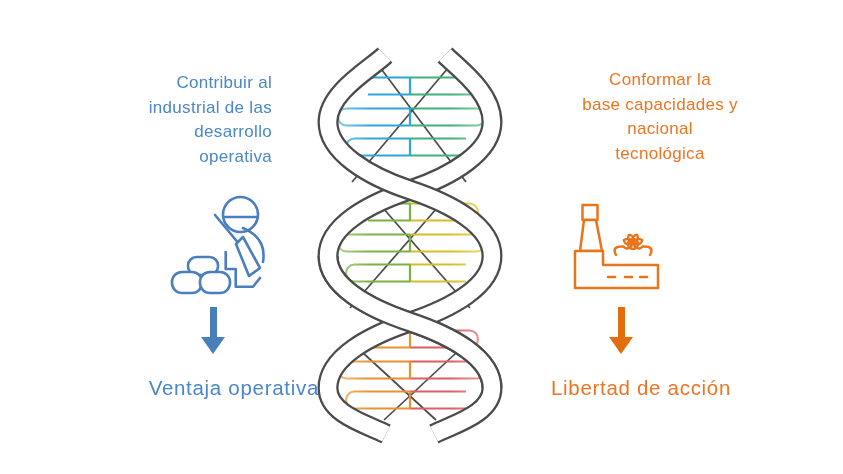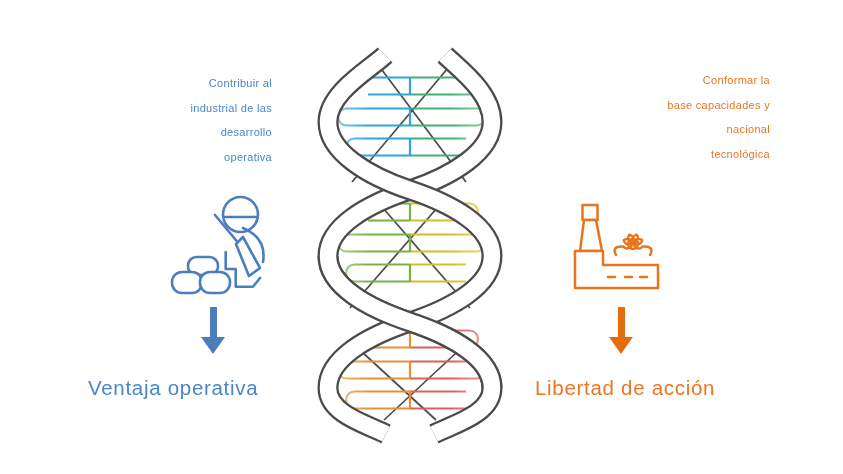--- a/index.html
+++ b/index.html
@@ -1,25 +1,25 @@
 <!DOCTYPE html>
 <html style="--blue-text: #4A86C8; --blue-icon: #4B7EBE; --blue-arrow: #4A7EBB; --orange-text: #ED7423; --orange-icon: #E8751A; --orange-arrow: #E36D0C;"><head>
 <meta charset="utf-8">
 <style>
   html,body{margin:0;padding:0;background:#fff;}
   .canvas{
     position:relative;width:843px;height:474px;background:#fff;overflow:hidden;
     font-family:"Liberation Sans","DejaVu Sans",sans-serif;
   }
-  .heading{position:absolute;font-size:11px;line-height:24.6px;letter-spacing:.3px;}
+  .heading{position:absolute;font-size:17px;line-height:24.6px;letter-spacing:.3px;}
   .heading-left{left:62px;top:71px;width:210px;text-align:right;color:var(--blue-text);}
-  .heading-right{left:550px;top:68px;width:220px;text-align:right;color:var(--orange-text);}
+  .heading-right{left:550px;top:68px;width:220px;text-align:center;color:var(--orange-text);}
   .result-label{position:absolute;font-size:20.5px;letter-spacing:.7px;white-space:nowrap;}
-  .result-left{left:88px;top:376px;width:215px;text-align:left;color:var(--blue-text);}
-  .result-right{left:535px;top:376px;width:212px;text-align:left;color:var(--orange-text);}
+  .result-left{left:104px;top:376px;width:215px;text-align:right;color:var(--blue-text);}
+  .result-right{left:535px;top:376px;width:212px;text-align:center;color:var(--orange-text);}
   .icon-svg{position:absolute;}
   .soldier{left:163px;top:188px;}
   .factory{left:570px;top:198px;}
   .soldier path,.soldier circle,.soldier rect,.soldier line{
     stroke:var(--blue-icon);stroke-width:2.6;fill:none;stroke-linecap:round;stroke-linejoin:round;}
   .factory path,.factory circle,.factory rect,.factory line{
     stroke:var(--orange-icon);stroke-width:2.5;fill:none;stroke-linecap:round;stroke-linejoin:round;}
   .soldier .filled,.factory .filled{fill:#fff;}
   .arrow{position:absolute;display:flex;flex-direction:column;align-items:center;width:24px;}
   .arrow .shaft{width:7px;height:30px;}

